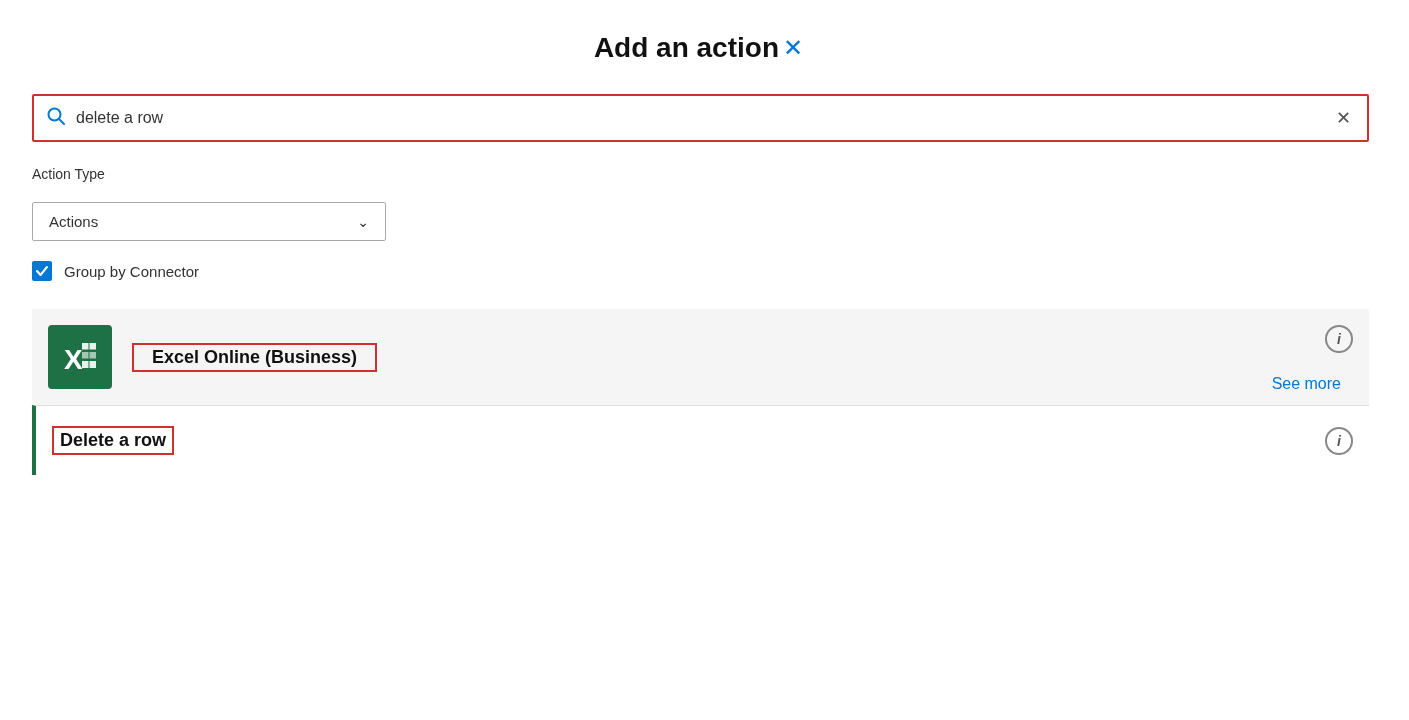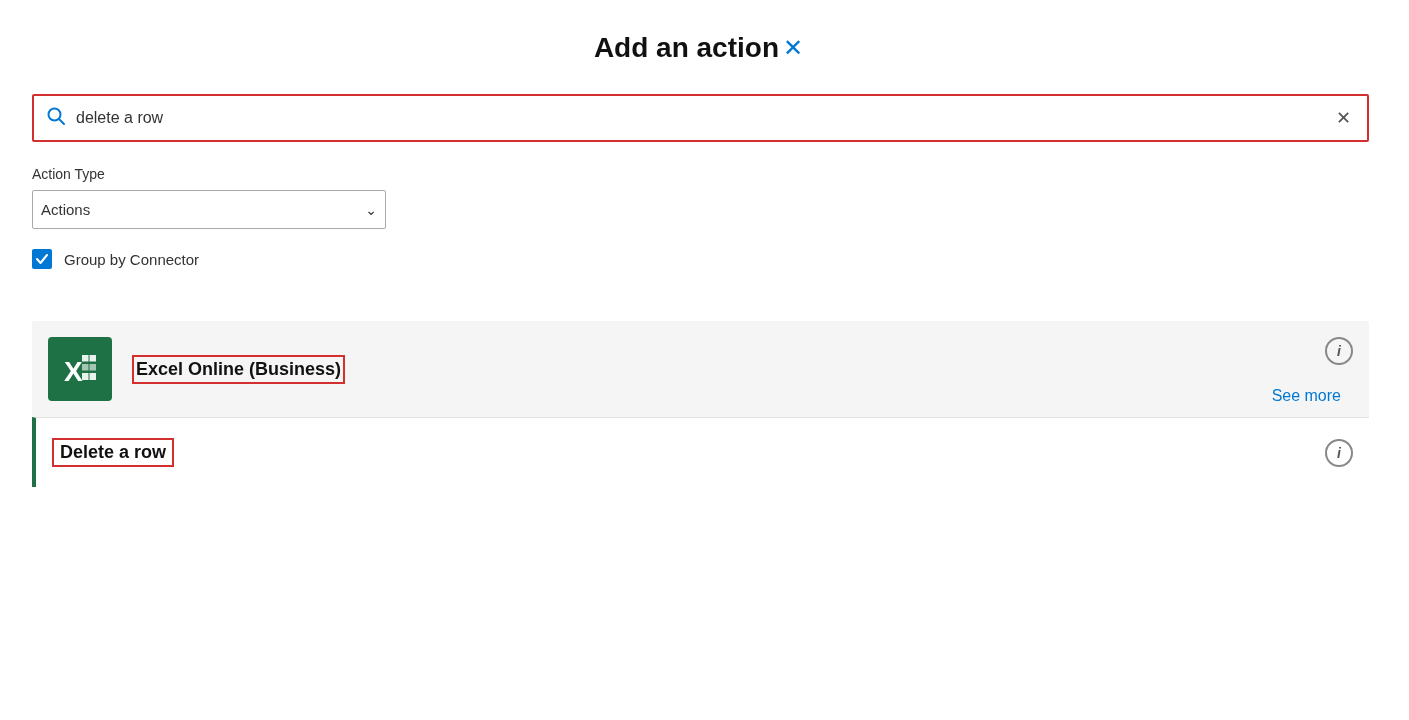--- a/index.html
+++ b/index.html
@@ -79,48 +79,48 @@
       border: none;
       cursor: pointer;
       font-size: 18px;
       color: #555;
       padding: 4px;
     }
 
     .action-type-label {
       font-size: 14px;
       color: #333;
-      margin-bottom: 8px;
+      margin-bottom: 20px;
     }
 
     .action-type-select {
       display: flex;
       align-items: center;
       justify-content: space-between;
       border: 1px solid #aaa;
       border-radius: 2px;
-      padding: 10px 8px;
+      padding: 10px 16px;
       width: 354px;
       cursor: pointer;
       background: #fff;
       font-size: 15px;
       color: #333;
       margin-bottom: 20px;
     }
 
     .chevron-icon {
       font-size: 14px;
       color: #333;
     }
 
     .group-by-row {
       display: flex;
       align-items: center;
       gap: 12px;
-      margin-bottom: 52px;
+      margin-bottom: 28px;
     }
 
     .checkbox {
       width: 20px;
       height: 20px;
       background: #0078d4;
       border-radius: 2px;
       display: flex;
       align-items: center;
       justify-content: center;
@@ -166,21 +166,21 @@
     .excel-icon-svg {
       width: 48px;
       height: 48px;
     }
 
     .connector-name {
       font-size: 18px;
       font-weight: 700;
       color: #111;
       border: 2px solid #d32f2f;
-      padding: 2px 2px;
+      padding: 2px 18px;
     }
 
     .connector-info-btn {
       position: absolute;
       right: 16px;
       top: 16px;
       background: none;
       border: none;
       cursor: pointer;
     }

